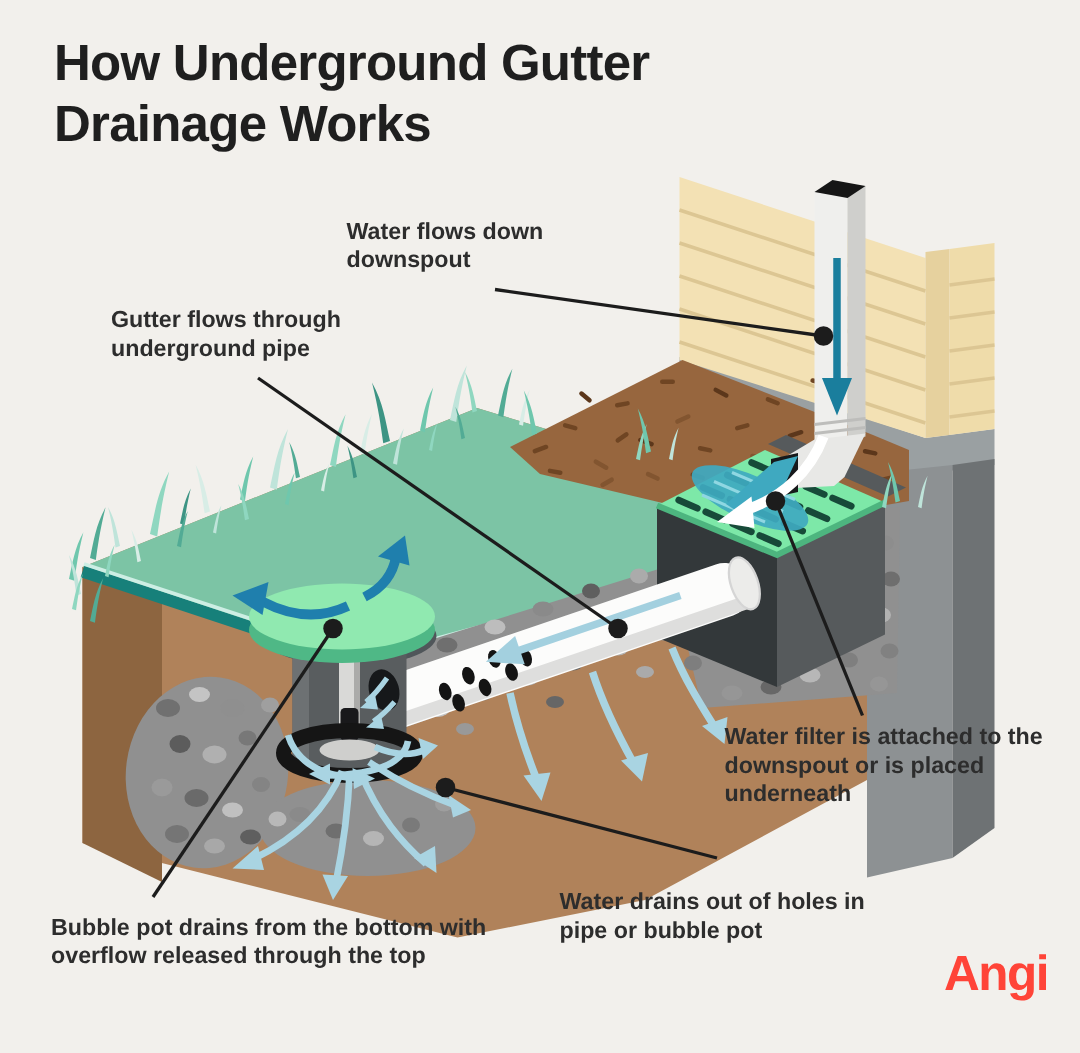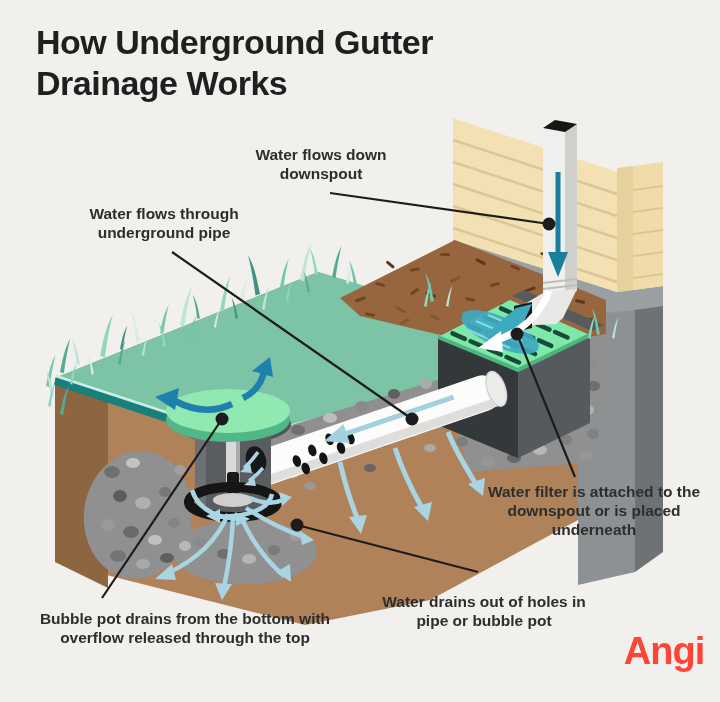--- a/index.html
+++ b/index.html
@@ -8,25 +8,25 @@
     background:#f2f0ec;font-family:"Liberation Sans",sans-serif;
   }
   .canvas svg.scene{position:absolute;left:0;top:0;}
   h1.title{
     position:absolute;left:36px;top:22px;width:490px;margin:0;
     font-size:34px;line-height:1.22;font-weight:800;color:#1f1f1f;
     letter-spacing:-0.5px;
   }
   .label{
     position:absolute;font-size:15.5px;line-height:1.22;font-weight:700;
-    color:#2d2d2d;text-align:center;
+    color:#2d2d2d;
   }
   .brand{
     position:absolute;left:616px;top:630px;width:96px;
-    font-size:38px;font-weight:800;color:#ff4438;text-align:center;
+    font-size:33px;font-weight:800;color:#ff4438;text-align:center;
     letter-spacing:-1px;
   }
 </style>
 </head>
 <body>
 
 <div class="canvas">
 
 <svg class="scene" width="720" height="702" viewBox="0 0 720 702">
   <defs>
@@ -359,21 +359,21 @@
     <circle cx="517" cy="334" r="6.5"></circle>
     <circle cx="297" cy="525" r="6.5"></circle>
     <circle cx="222" cy="419" r="6.5"></circle>
   </g>
 </svg>
 
 <h1 class="title">How Underground Gutter Drainage Works</h1>
 
 <div class="label" style="left:231px;top:146px;width:180px;">Water flows down downspout</div>
 
-<div class="label" style="left:74px;top:205px;width:180px;">Water flows through underground pipe</div>
+<div class="label" style="left:74px;top:205px;width:180px;">Gutter flows through underground pipe</div>
 
 <div class="label" style="left:483px;top:483px;width:222px;">Water filter is attached to the downspout or is placed underneath</div>
 
 <div class="label" style="left:373px;top:574px;width:222px;margin-top:19px;">Water drains out of holes in pipe or bubble pot</div>
 
 <div class="label" style="left:34px;top:610px;width:302px;">Bubble pot drains from the bottom with overflow released through the top</div>
 
 <div class="brand">Angi</div>
 
 </div>

